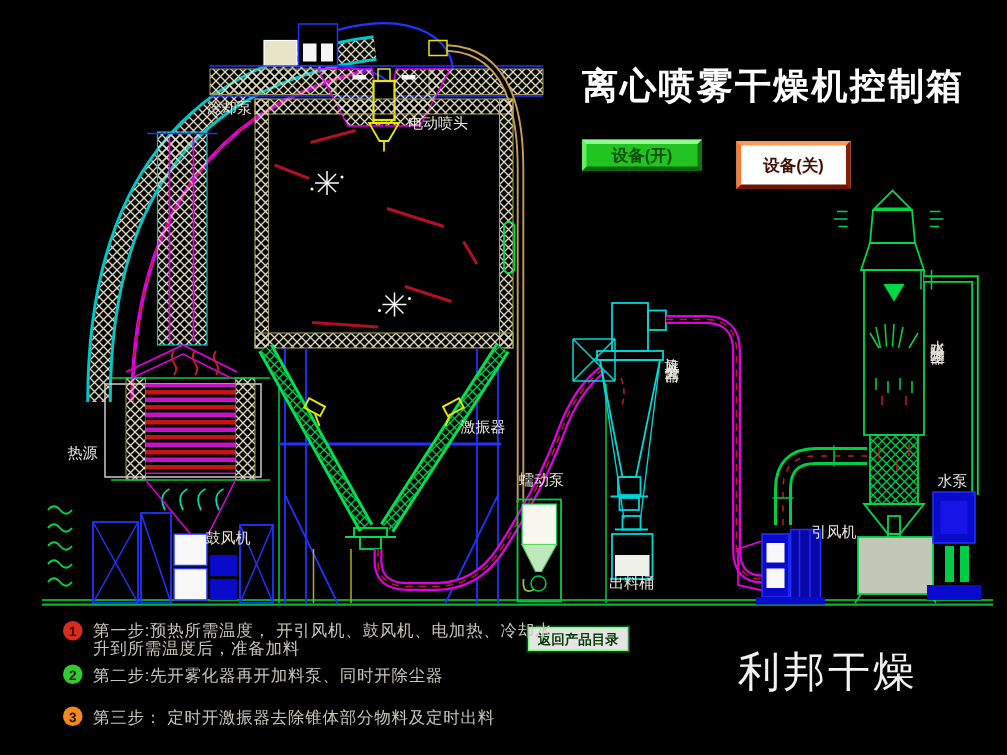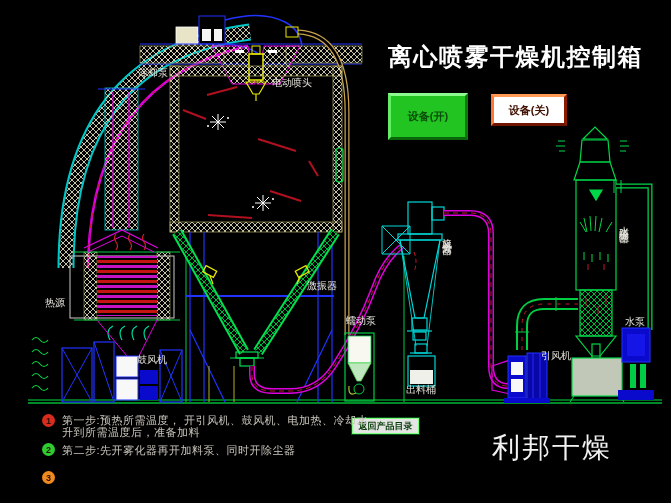--- a/index.html
+++ b/index.html
@@ -4,21 +4,21 @@
 <style>
   html,body{margin:0;padding:0;background:#000;}
   .screen{position:relative;width:671px;height:503px;background:#000;overflow:hidden;
           font-family:"Liberation Sans",sans-serif;}
   .diagram-svg{position:absolute;left:0;top:0;}
   .lbl{position:absolute;color:#e8e6de;font-size:10px;line-height:1.15;white-space:nowrap;}
   .lbl-v{writing-mode:vertical-lr;text-orientation:upright;white-space:normal;letter-spacing:2px;}
   .title{position:absolute;left:388px;top:41px;color:#fff;font-size:24px;font-weight:bold;letter-spacing:1.5px;}
   .btn{position:absolute;display:flex;align-items:center;justify-content:center;
        font-size:11px;font-weight:bold;cursor:pointer;box-sizing:border-box;}
-  .btn-on{left:388px;top:93px;width:80px;height:47px;background:#21c421;color:#0b4d0b;
+  .btn-on{left:388px;top:93px;width:80px;height:21px;background:#21c421;color:#0b4d0b;
           border-top:3px solid #8dfb8d;border-left:3px solid #63ef63;
           border-bottom:3px solid #0b650b;border-right:3px solid #0e7a0e;}
   .btn-off{left:491px;top:94px;width:76px;height:32px;background:#ffffff;color:#401000;
           border-top:3px solid #ff9a55;border-left:3px solid #ff7733;
           border-bottom:3px solid #6e1400;border-right:3px solid #8a1d00;}
   .btn-back{left:352px;top:418px;width:67px;height:16px;background:#e5e5e5;color:#063c06;
           font-size:9px;font-weight:bold;border:1px solid #7dff7d;outline:1px solid #065016;text-align:right;}
   .watermark{position:absolute;left:492px;top:429px;color:#f2f2f2;font-size:28px;letter-spacing:2px;}
   .badge{position:absolute;width:13px;height:13px;border-radius:50%;color:#2a1005;
          font-size:9px;font-weight:bold;display:flex;align-items:center;justify-content:center;}
@@ -295,15 +295,16 @@
   <div class="lbl" style="left:541px;top:350px;">引风机</div>
 
   <div class="badge" style="left: 42px; top: 414px; background-color: rgb(217, 43, 30);">1</div>
   <div class="stepline" style="left:62px;top:413px;">第一步:预热所需温度， 开引风机、鼓风机、电加热、冷却水，</div>
   <div class="stepline" style="left:62px;top:425px;">升到所需温度后，准备加料</div>
 
   <div class="badge" style="left: 42px; top: 443px; background-color: rgb(46, 204, 46);">2</div>
   <div class="stepline" style="left:62px;top:443px;">第二步:先开雾化器再开加料泵、同时开除尘器</div>
 
   <div class="badge" style="left: 42px; top: 471px; background-color: rgb(240, 138, 30);">3</div>
+  <div class="stepline" style="left:62px;top:471px;">第三步： 定时开激振器去除锥体部分物料及定时出料</div>
 
   <div class="watermark">利邦干燥</div>
 </div>
 
 </body></html>

